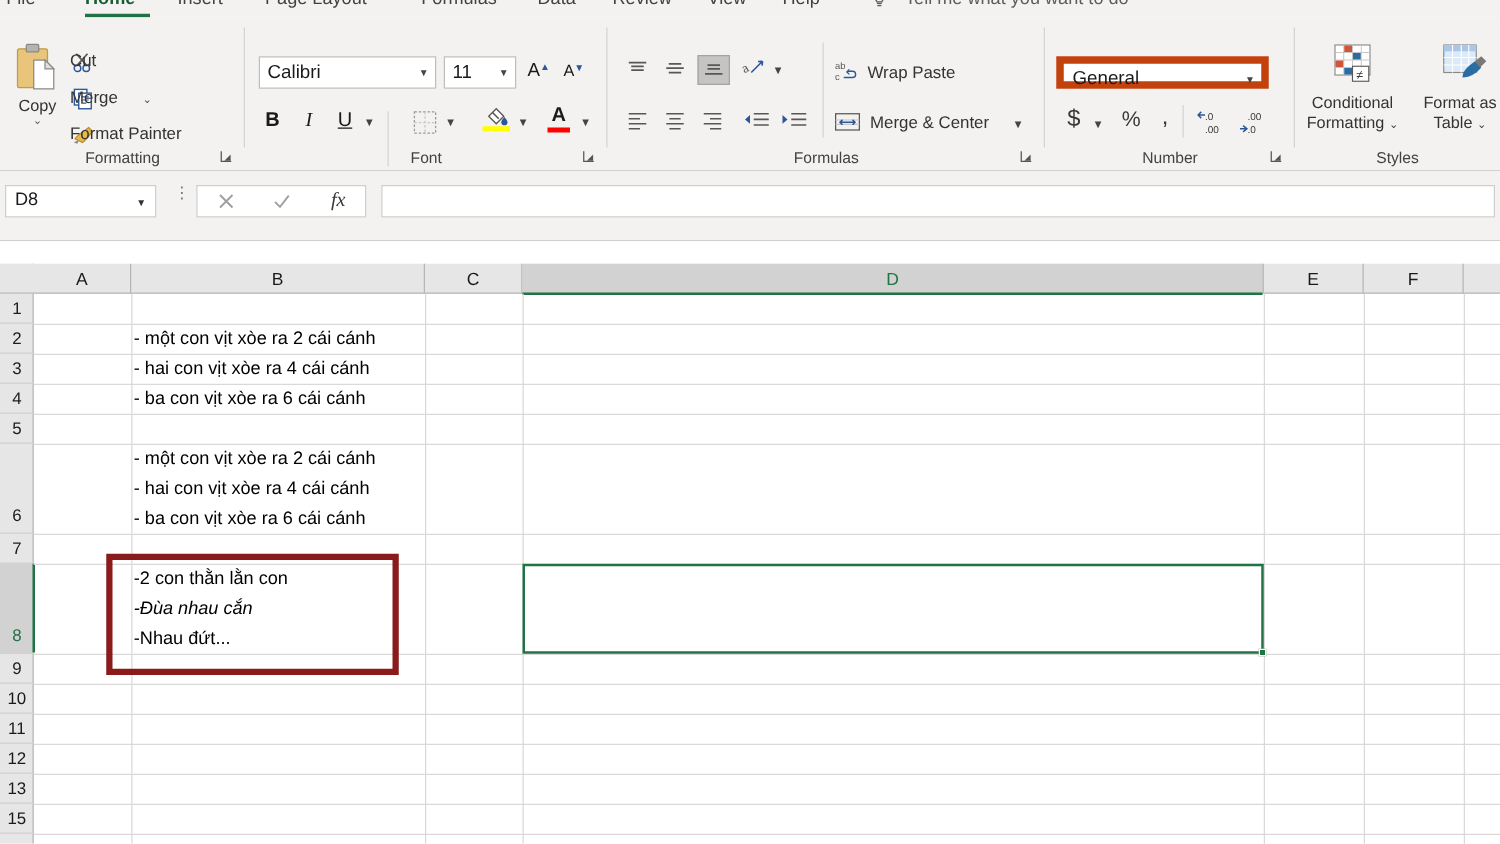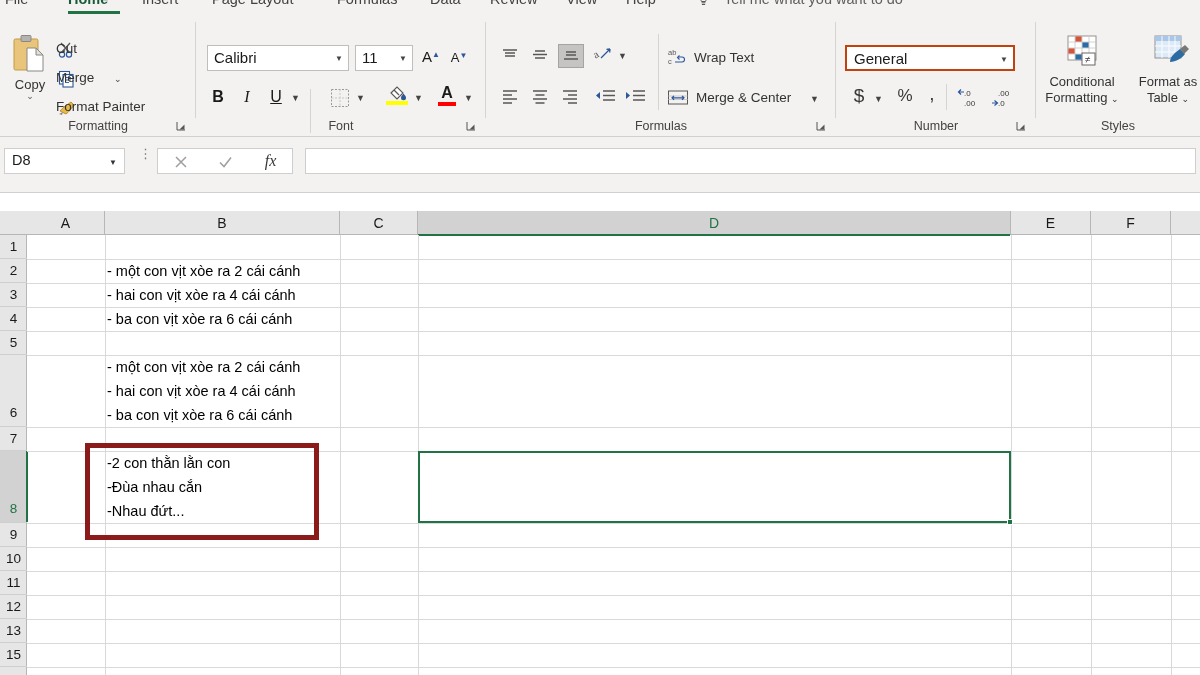--- a/index.html
+++ b/index.html
@@ -95,21 +95,21 @@
   
   .align-icon { position: absolute; cursor: pointer; }
   .align-icon.selected { background: #c6c4c2; }
   .wrap-item {
     position: absolute; font-size: 13.5px; color: #333; white-space: nowrap; cursor: pointer;
   }
 
   
   #numfmt-box {
     position: absolute; left: 845px; top: 31px; width: 170px; height: 26px;
-    background: #fff; border: 2px solid #c2410c; cursor: pointer;
+    background: #fff; border: 6px solid #c2410c; cursor: pointer;
   }
   #numfmt-box .val {
     position: absolute; left: 7px; top: 3px; font-size: 15px; color: #1a1a1a;
   }
   .nbtn { position: absolute; cursor: pointer; text-align: center; }
 
   
   .style-btn {
     position: absolute; top: 20px; width: 84px; text-align: center; cursor: pointer;
   }
@@ -420,21 +420,21 @@
   <div style="position:absolute; left:658px; top:20px; width:1px; height:76px; background:#d6d4d2;"></div>
 
   <div style="position:absolute; left:667px; top:33px; width:20px; height:20px;">
     <svg width="20" height="20" viewBox="0 0 20 20">
         <text x="1" y="8" font-size="7.5" font-family="Liberation Sans, sans-serif" fill="#595756">ab</text>
         <text x="1" y="17" font-size="7.5" font-family="Liberation Sans, sans-serif" fill="#595756">c</text>
         <path d="M8 15 h7 a2.5 2.5 0 0 0 0-5 h-4" stroke="#2b579a" stroke-width="1.1" fill="none"></path>
         <path d="M12.5 8.5 L10.5 10.5 L12.5 12.5" stroke="#2b579a" stroke-width="1.1" fill="none"></path>
       </svg>
   </div>
-  <div class="wrap-item" style="left:694px; top:36px;">Wrap Text</div>
+  <div class="wrap-item" style="left:694px; top:36px;">Wrap Paste</div>
 
   <div style="position:absolute; left:667px; top:74px; width:22px; height:20px;">
     <svg width="22" height="20" viewBox="0 0 22 20">
         <rect x="1.5" y="3" width="19" height="13" fill="none" stroke="#595756" stroke-width="1"></rect>
         <path d="M1.5 8h19M1.5 11.5h19" stroke="#c8c6c4" stroke-width="0.9"></path>
         <path d="M5 9.8 h12 M7 7.8 L5 9.8 L7 11.8 M15 7.8 L17 9.8 L15 11.8" stroke="#2b579a" stroke-width="1.2" fill="none"></path>
       </svg>
   </div>
   <div class="wrap-item" style="left:696px; top:76px;">Merge &amp; Center</div>
   <div class="mini-caret" style="left:810px; top:80px;">▼</div>
@@ -597,16 +597,16 @@
     <div id="annot-box" style="left: 58px; top: 208px; width: 234px; height: 97px; border-color: rgb(139, 26, 26);"></div>
     <div id="sel-box" style="left: 391px; top: 216px; width: 593px; height: 72px; border-color: rgb(33, 115, 70);"></div>
     <div id="fill-handle" style="left: 980px; top: 284px; background: rgb(33, 115, 70);"></div>
   <div class="cell-text" style="left: 80px; top: 24px;">- một con vịt xòe ra 2 cái cánh</div>
       <div class="cell-text" style="left: 80px; top: 48px;">- hai con vịt xòe ra 4 cái cánh</div>
       <div class="cell-text" style="left: 80px; top: 72px;">- ba con vịt xòe ra 6 cái cánh</div>
       <div class="cell-text" style="left: 80px; top: 120px;">- một con vịt xòe ra 2 cái cánh</div>
       <div class="cell-text" style="left: 80px; top: 144px;">- hai con vịt xòe ra 4 cái cánh</div>
       <div class="cell-text" style="left: 80px; top: 168px;">- ba con vịt xòe ra 6 cái cánh</div>
       <div class="cell-text" style="left: 80px; top: 216px;">-2 con thằn lằn con</div>
-      <div class="cell-text" style="left: 80px; top: 240px;">-Đùa nhau cắn</div>
+      <div class="cell-text" style="left: 80px; top: 240px; font-style: italic;">-Đùa nhau cắn</div>
       <div class="cell-text" style="left: 80px; top: 264px;">-Nhau đứt...</div>
     </div>
 </div>
 
 </body></html>

